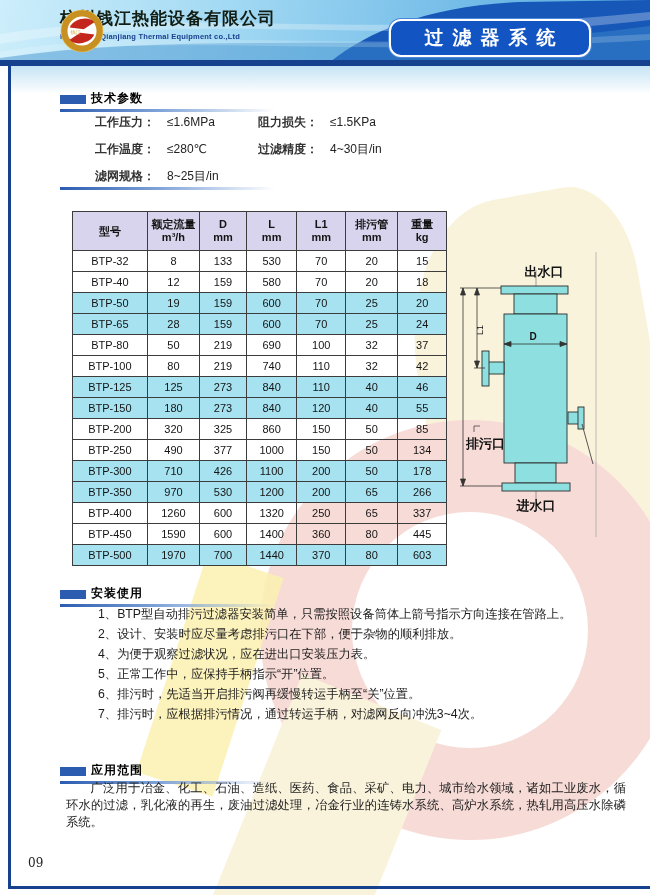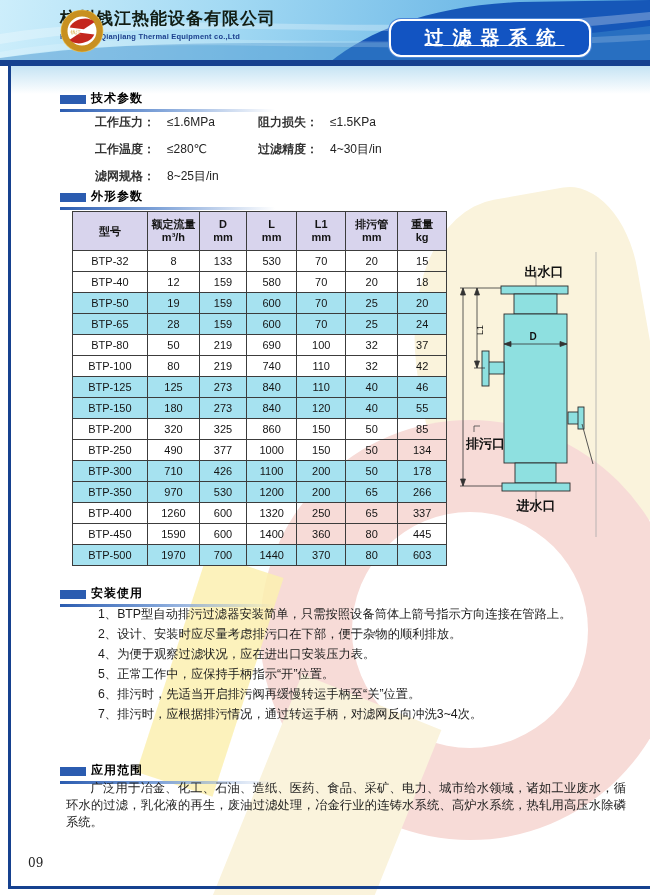--- a/index.html
+++ b/index.html
@@ -17,21 +17,21 @@
     background:linear-gradient(180deg,rgba(150,205,235,0.55),rgba(255,255,255,0));}
 
   .logo-wrap{position:absolute;left:60px;top:9px;display:flex;align-items:center;gap:7px;}
   .co-text{display:flex;flex-direction:column;}
   .co-cn{font-size:17px;font-weight:bold;color:#121d14;letter-spacing:1px;line-height:20px;}
   .co-en{font-size:7.5px;font-weight:bold;color:#1b3e8c;margin-top:3px;letter-spacing:0.2px;}
 
   .title-box{position:absolute;left:389px;top:19px;width:198px;height:34px;background:#1254c2;
     border:2px solid #ffffff;border-radius:12px;box-shadow:0 0 0 1px #4c86d8;
     display:flex;align-items:center;justify-content:center;}
-  .title-box span{font-size:19px;font-weight:bold;color:#ffffff;letter-spacing:9px;margin-right:-9px;text-decoration:underline;}
+  .title-box span{font-size:19px;font-weight:bold;color:#ffffff;letter-spacing:9px;margin-right:-9px;}
 
   
   .wm{position:absolute;z-index:0;}
   .wm-cream-a{left:420px;top:195px;width:235px;height:370px;background:#faf3dc;
     border-radius:45% 25% 35% 45%;transform:rotate(-10deg);}
   .wm-cream-b{left:235px;top:690px;width:150px;height:330px;background:#faf3dc;transform:rotate(22deg);}
   .wm-pink-outer{left:260px;top:420px;width:420px;height:420px;border-radius:50%;background:#f7dbd7;}
   .wm-pink-inner{left:352px;top:512px;width:236px;height:236px;border-radius:50%;background:#ffffff;}
   .wm-yellow{left:170px;top:560px;width:80px;height:230px;background:#fcf0b0;opacity:0.85;transform:rotate(18deg);}
 
@@ -147,24 +147,20 @@
         </div>
       </div>
       <div class="tech-row">
         <div class="tech-cell">
           <span class="lab">滤网规格：</span><span class="val">8~25目/in</span>
         </div>
       </div>
     </div>
 
     <div class="sec" style="top:186px;">
-      <div class="sec-row">
-        <span class="sec-bullet"></span>
-        <span class="sec-text">外形参数</span>
-      </div>
       <div class="sec-line"></div>
     </div>
 
     <table class="dim-table">
       <colgroup>
         <col style="width:20%">
           <col style="width:14%">
           <col style="width:12.5%">
           <col style="width:13.5%">
         <col style="width:13%">

